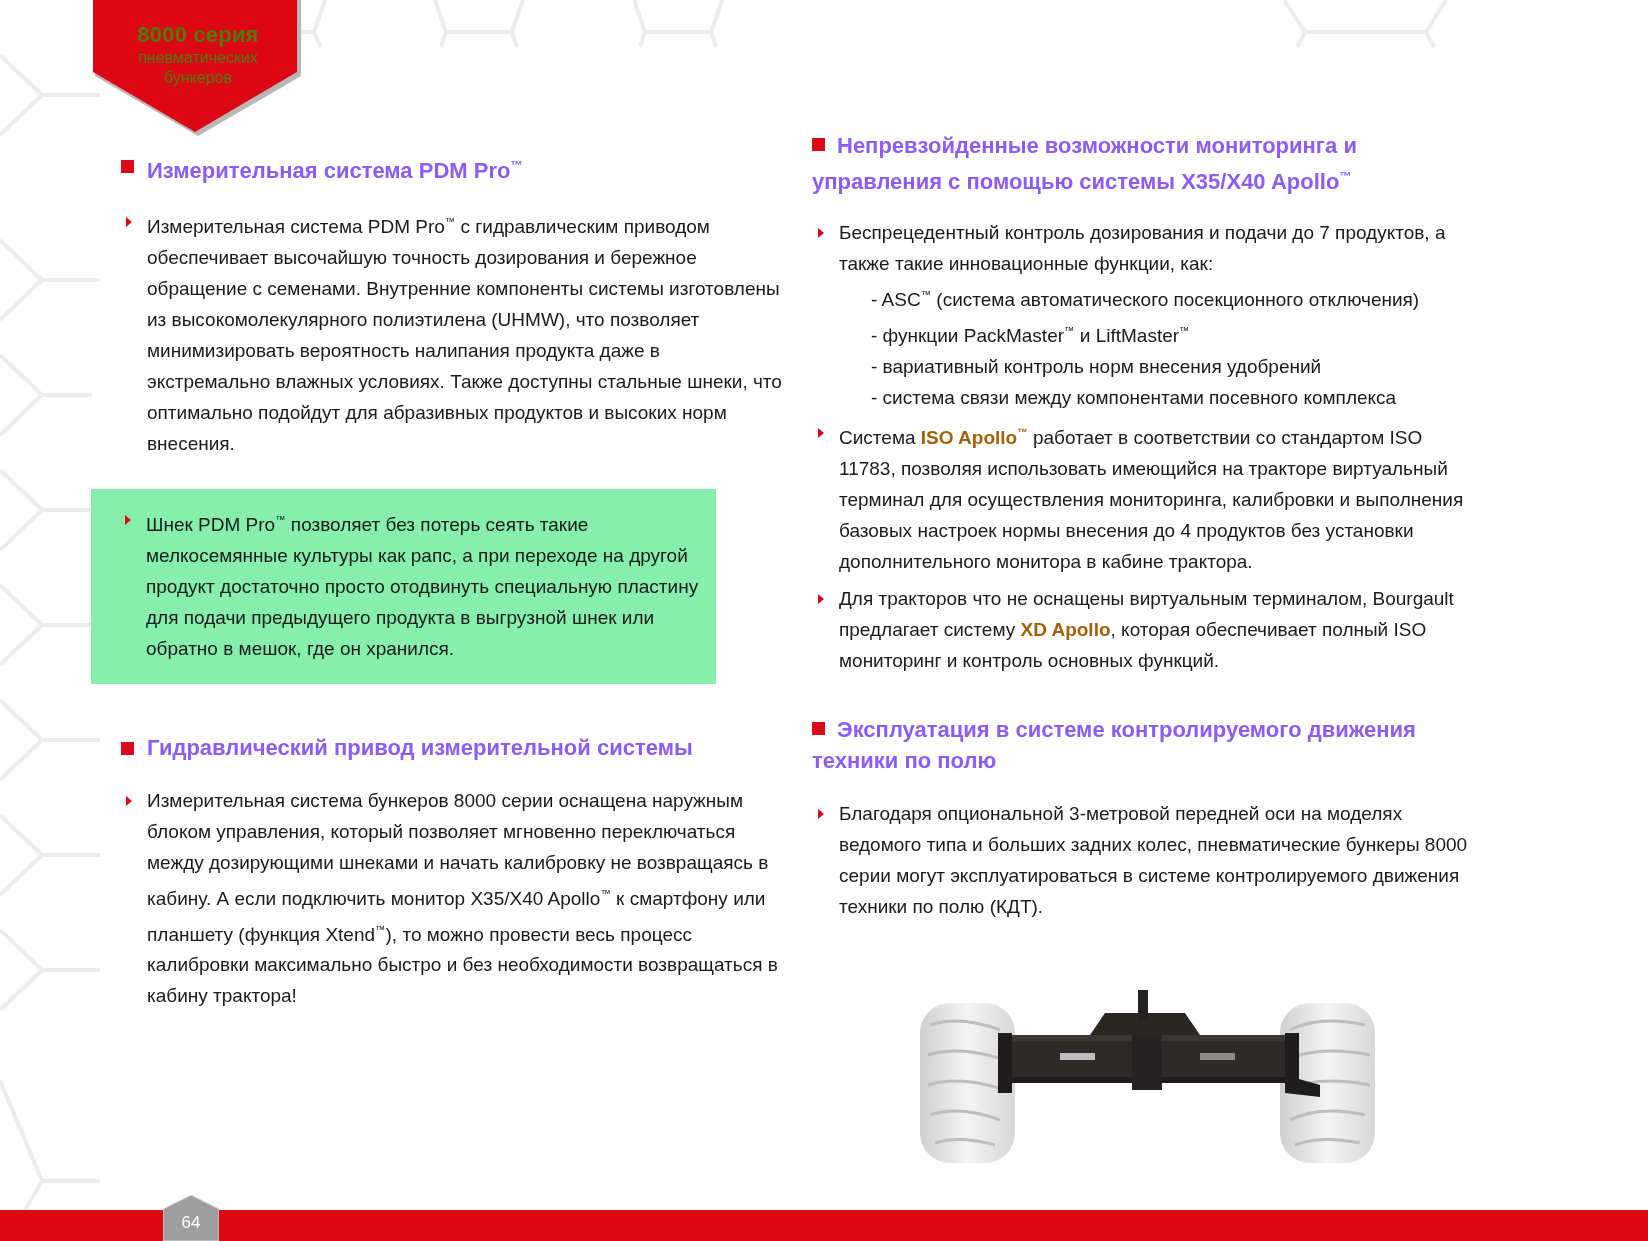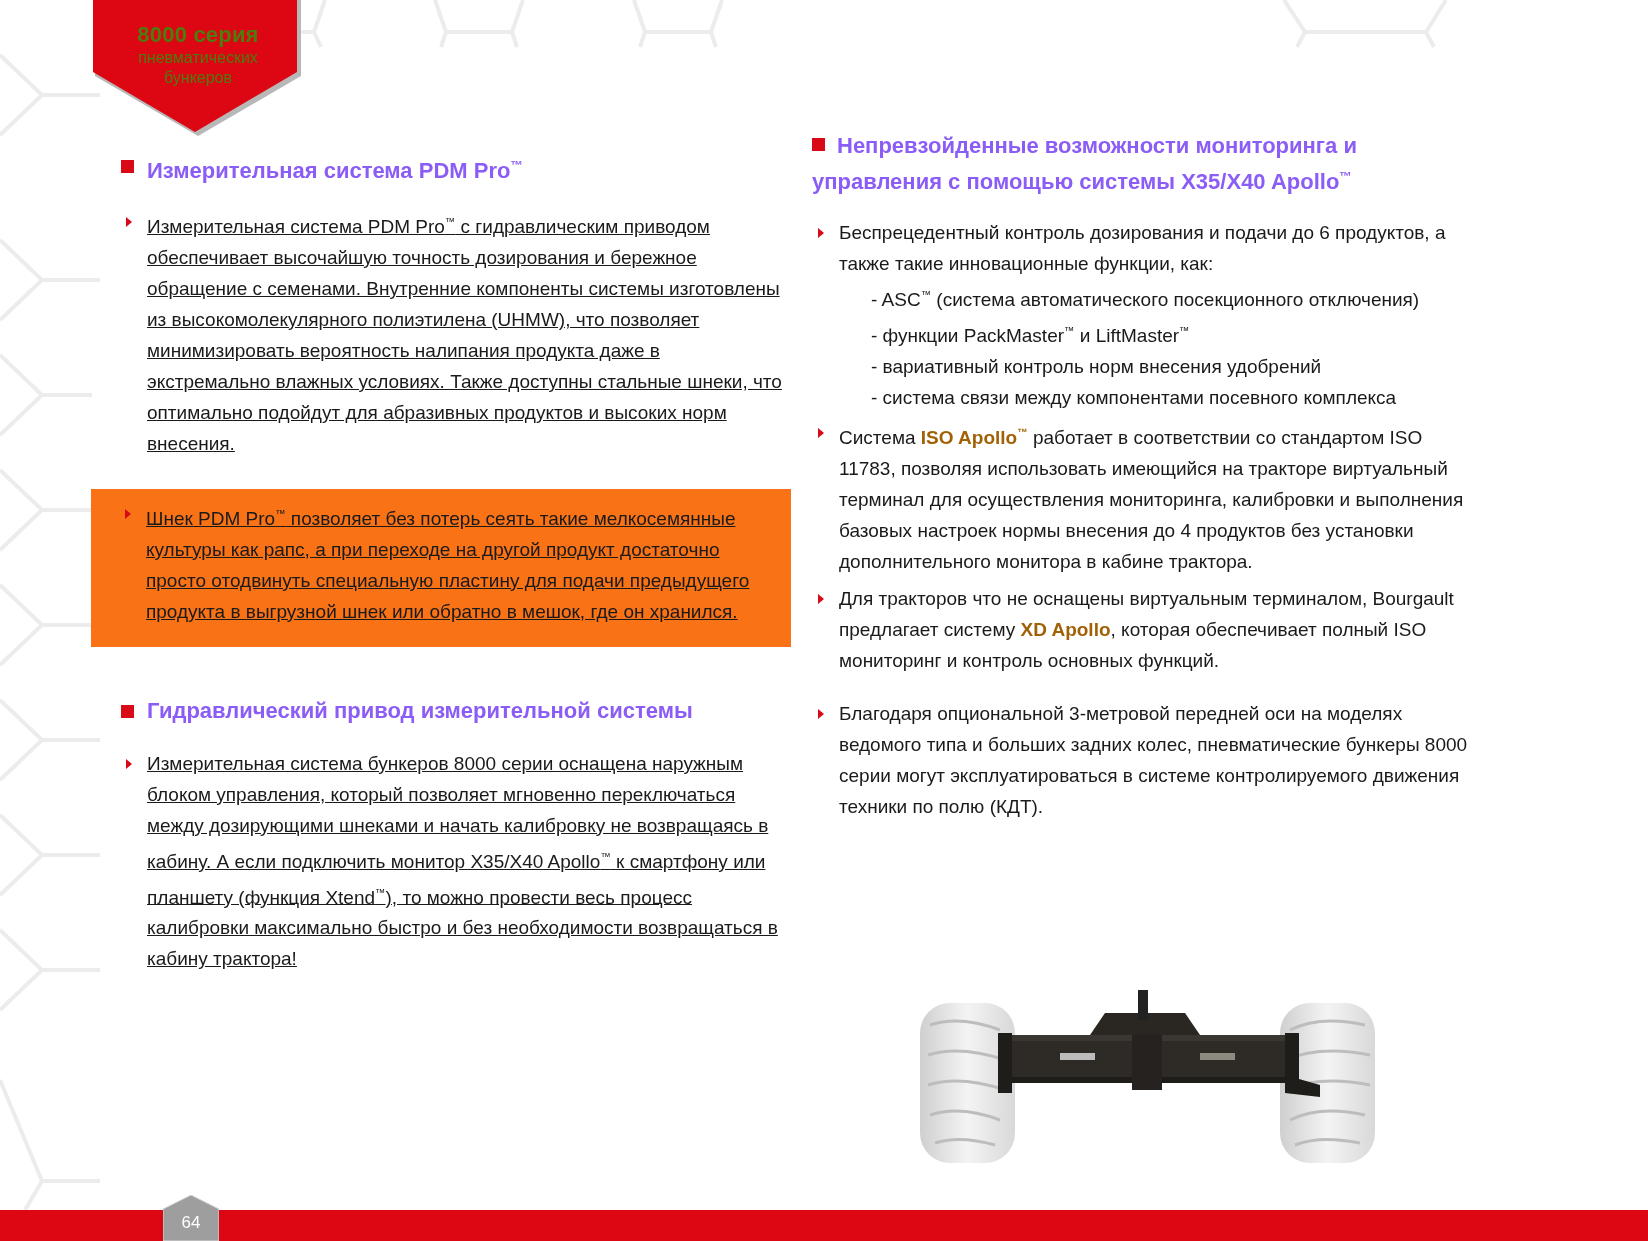--- a/index.html
+++ b/index.html
@@ -25,28 +25,28 @@
     display: block; position: relative;
   }
   .col-left .section-title { padding-left: 55px; }
   .col-left .section-title .sq { position: absolute; left: 29px; top: 10px; }
   .col-right .section-title { padding-left: 0; }
   .sq { display: inline-block; width: 13px; height: 13px; background: #d90a17; margin-right: 12px; vertical-align: 2px; }
 
   .tm { font-size: 0.55em; vertical-align: 0.75em; font-weight: inherit; }
 
   .bullet { position: relative; font-size: 19px; line-height: 31px; color: #1a1a1a; }
-  .col-left .bullet { padding-left: 55px; padding-right: 10px; text-decoration: underline; }
+  .col-left .bullet { padding-left: 55px; padding-right: 10px; }
   .col-right .bullet { padding-left: 27px; padding-right: 10px; }
   .arrow { position: absolute; top: 11px; width: 0; height: 0;
            border-top: 5px solid transparent; border-bottom: 5px solid transparent; border-left: 6px solid #d90a17; }
   .col-left .arrow { left: 34px; }
   .col-right .arrow { left: 6px; }
 
-  .grey-box { background: #f97316; margin-left: -1px; width: 700px; padding: 9px 0 20px 0; }
+  .grey-box { background: #86efac; margin-left: -1px; width: 625px; padding: 15px 0 20px 0; }
 
   .sublist { padding-left: 32px; }
   .sub-item { display: block; }
   .para { display: block; margin-top: 6px; }
 
   b.strong { font-weight: bold; color: #a16207; }
 
   .axle { position: absolute; left: 900px; top: 985px; width: 480px; height: 180px; }
 
   .footer-band { position: absolute; left: 0; top: 1210px; width: 1648px; height: 31px; background: #dc0712; }
@@ -132,39 +132,43 @@
 
 <div class="col col-right">
 
   <h2 class="section-title">
     <span class="sq"></span><span>Непревзойденные возможности мониторинга и</span><br>
     <span>управления с помощью системы X35/X40 Apollo</span><span class="tm">™</span>
   </h2>
 
   <div class="bullet" style="margin-top:20px;">
     <span class="arrow"></span>
-    <span>Беспрецедентный контроль дозирования и подачи до 6 продуктов, а также такие инновационные функции, как:</span>
+    <span>Беспрецедентный контроль дозирования и подачи до 7 продуктов, а также такие инновационные функции, как:</span>
     <div class="sublist">
       <span class="sub-item"><span>- ASC</span><span class="tm">™</span><span> (система автоматического посекционного отключения)</span></span>
       <span class="sub-item"><span>- функции PackMaster</span><span class="tm">™</span><span> и LiftMaster</span><span class="tm">™</span></span>
       <span class="sub-item">- вариативный контроль норм внесения удобрений</span>
       <span class="sub-item">- система связи между компонентами посевного комплекса</span>
     </div>
   </div>
 
   <div class="bullet" style="margin-top:4px;">
     <span class="arrow"></span>
     <span>Система </span><b class="strong">ISO Apollo</b><b class="strong tm">™</b><span> работает в соответствии со стандартом ISO 11783, позволяя использовать имеющийся на тракторе виртуальный терминал для осуществления мониторинга, калибровки и выполнения базовых настроек нормы внесения до 4 продуктов без установки дополнительного монитора в кабине трактора.</span>
   </div>
 
   <div class="bullet" style="margin-top:6px;">
     <span class="arrow"></span>
     <span>Для тракторов что не оснащены виртуальным терминалом, Bourgault предлагает систему </span><b class="strong">XD Apollo</b><span>, которая обеспечивает полный ISO мониторинг и контроль основных функций.</span>
   </div>
 
+  <h2 class="section-title" style="margin-top:38px;">
+    <span class="sq"></span><span>Эксплуатация в системе контролируемого движения</span><br>
+    <span>техники по полю</span>
+  </h2>
 
   <div class="bullet" style="margin-top:22px;">
     <span class="arrow"></span>
     <span>Благодаря опциональной 3-метровой передней оси на моделях ведомого типа и больших задних колес, пневматические бункеры 8000 серии могут эксплуатироваться в системе контролируемого движения техники по полю (КДТ).</span>
   </div>
 </div>
 
 <svg class="axle" width="480" height="180" viewBox="0 0 480 180">
   <defs>
     <linearGradient id="tireG" x1="0" x2="1">

